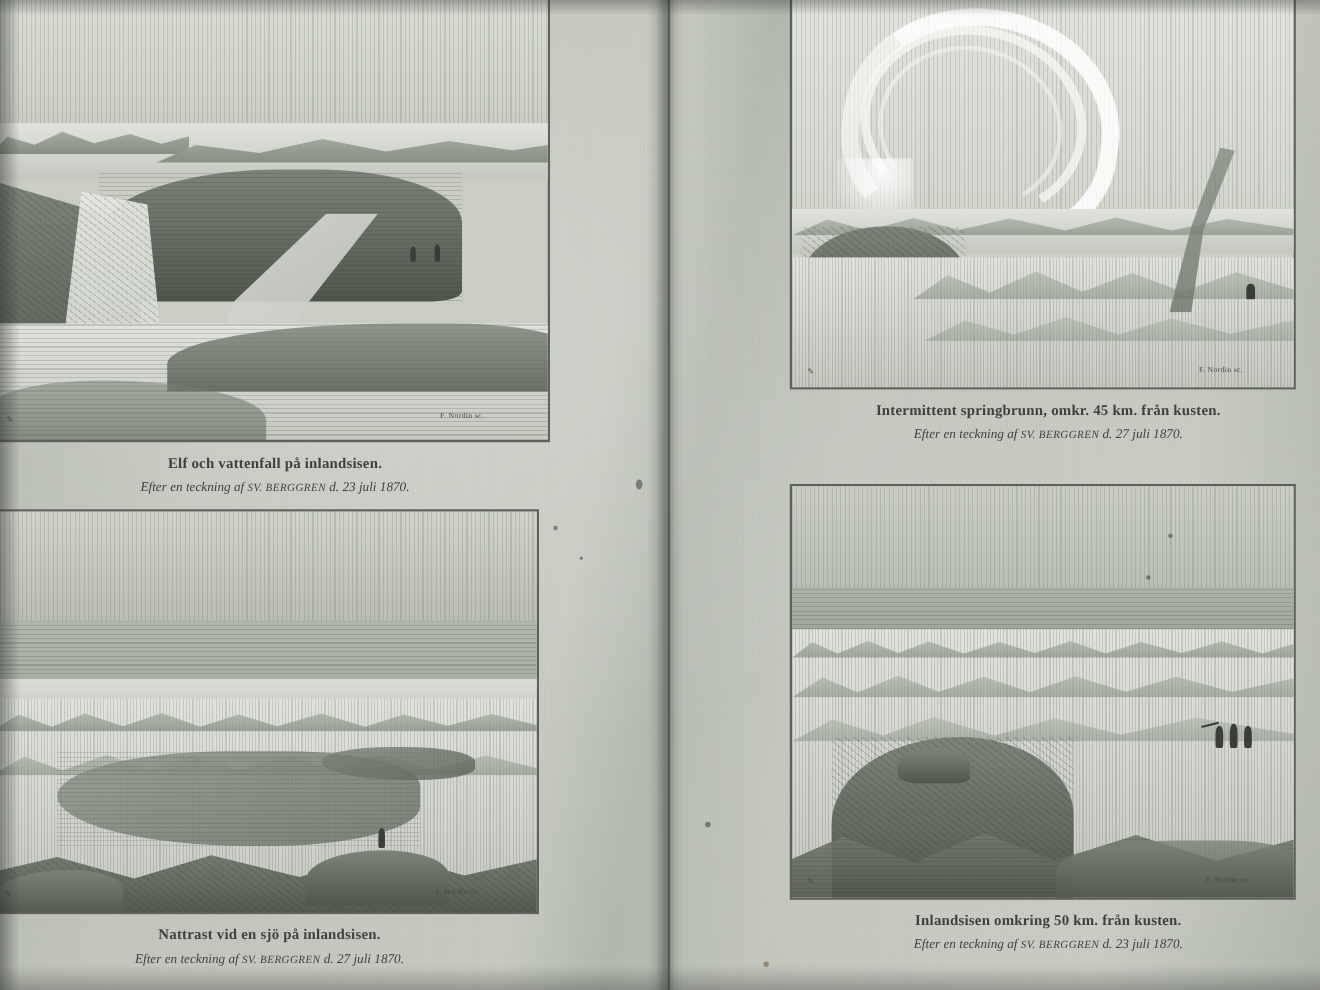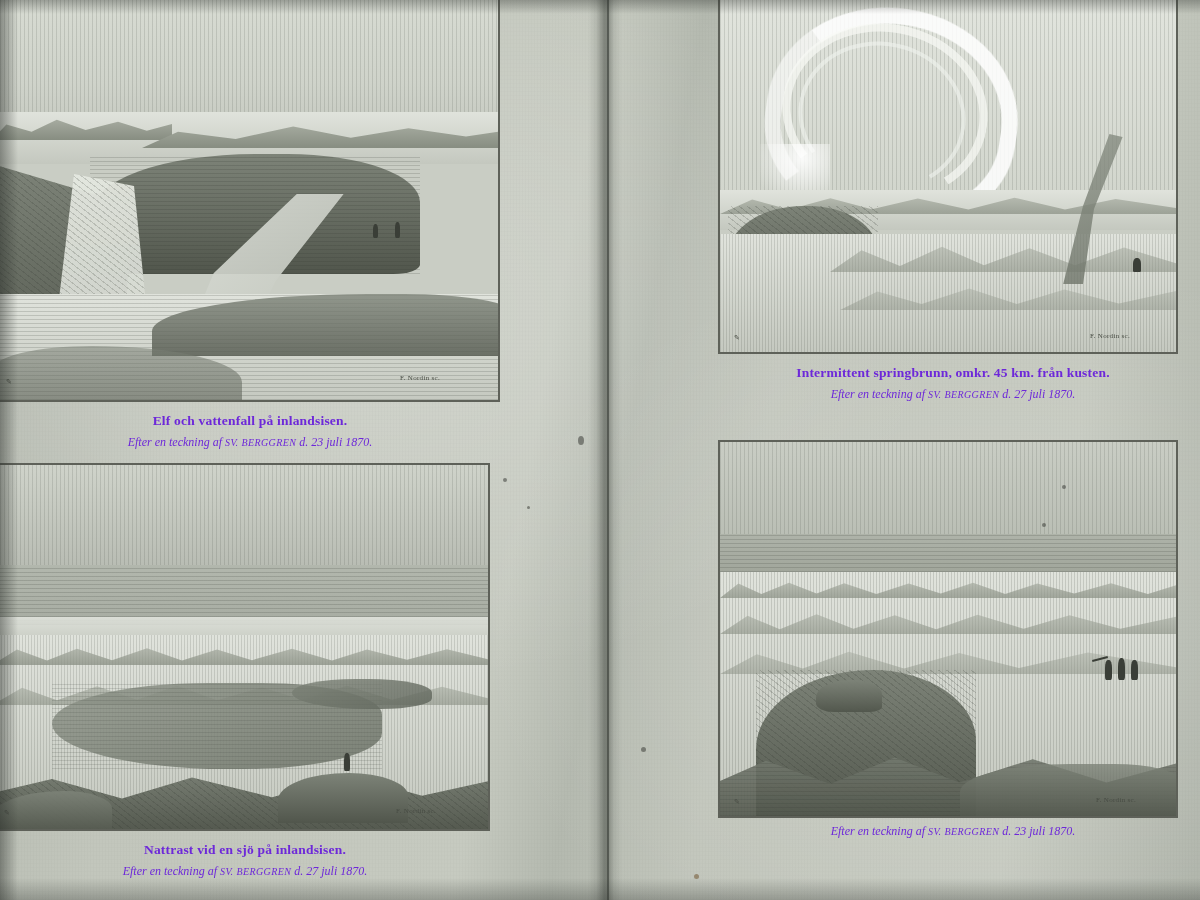--- a/index.html
+++ b/index.html
@@ -76,21 +76,21 @@
   .figure { position: absolute; }
   .plate {
     position: relative;
     border: 2px solid #5e6159;
     box-sizing: border-box;
     overflow: hidden;
     background: #c9cdc4;
   }
   .caption {
     text-align: center;
-    color: #6d28d9;
+    color: #404040;
   }
   .cap-title {
     font-weight: bold;
     font-size: 13.5px;
     letter-spacing: .2px;
     margin-top: 11px;
     white-space: nowrap;
   }
   .cap-sub {
     font-size: 12px;
@@ -296,20 +296,21 @@
 
       <div class="figure-person" style="left:1103px; top:0; width:0; height:0;"></div>
       <div class="figure-person" style="left:385px; top:218px; width:7px; height:20px;"></div>
       <div class="figure-person" style="left:398px; top:216px; width:7px; height:22px;"></div>
       <div class="figure-person" style="left:411px; top:218px; width:7px; height:20px;"></div>
       <div style="position:absolute; left:372px; top:216px; width:16px; height:2px; background:#3a3e37; transform:rotate(-14deg);"></div>
       <div class="sig" style="right:40px; bottom:12px;">F. Nordin sc.</div>
       <div class="sig" style="left:14px; bottom:10px;">✎</div>
     </div>
     <div class="caption">
+      <div class="cap-title">Inlandsisen omkring 50 km. från kusten.</div>
       <div class="cap-sub"><span>Efter en teckning af </span><span class="sc">Sv. Berggren</span><span> d. 23 juli 1870.</span></div>
     </div>
   </div>
 
   <div class="speck" style="left:578px; top:436px; width:6px; height:9px;"></div>
   <div class="speck" style="left:503px; top:478px; width:4px; height:4px;"></div>
   <div class="speck" style="left:527px; top:506px; width:3px; height:3px;"></div>
   <div class="speck" style="left:641px; top:747px; width:5px; height:5px;"></div>
   <div class="speck" style="left:694px; top:874px; width:5px; height:5px; background:rgba(120,95,60,.6);"></div>
   <div class="speck" style="left:1062px; top:485px; width:4px; height:4px;"></div>

